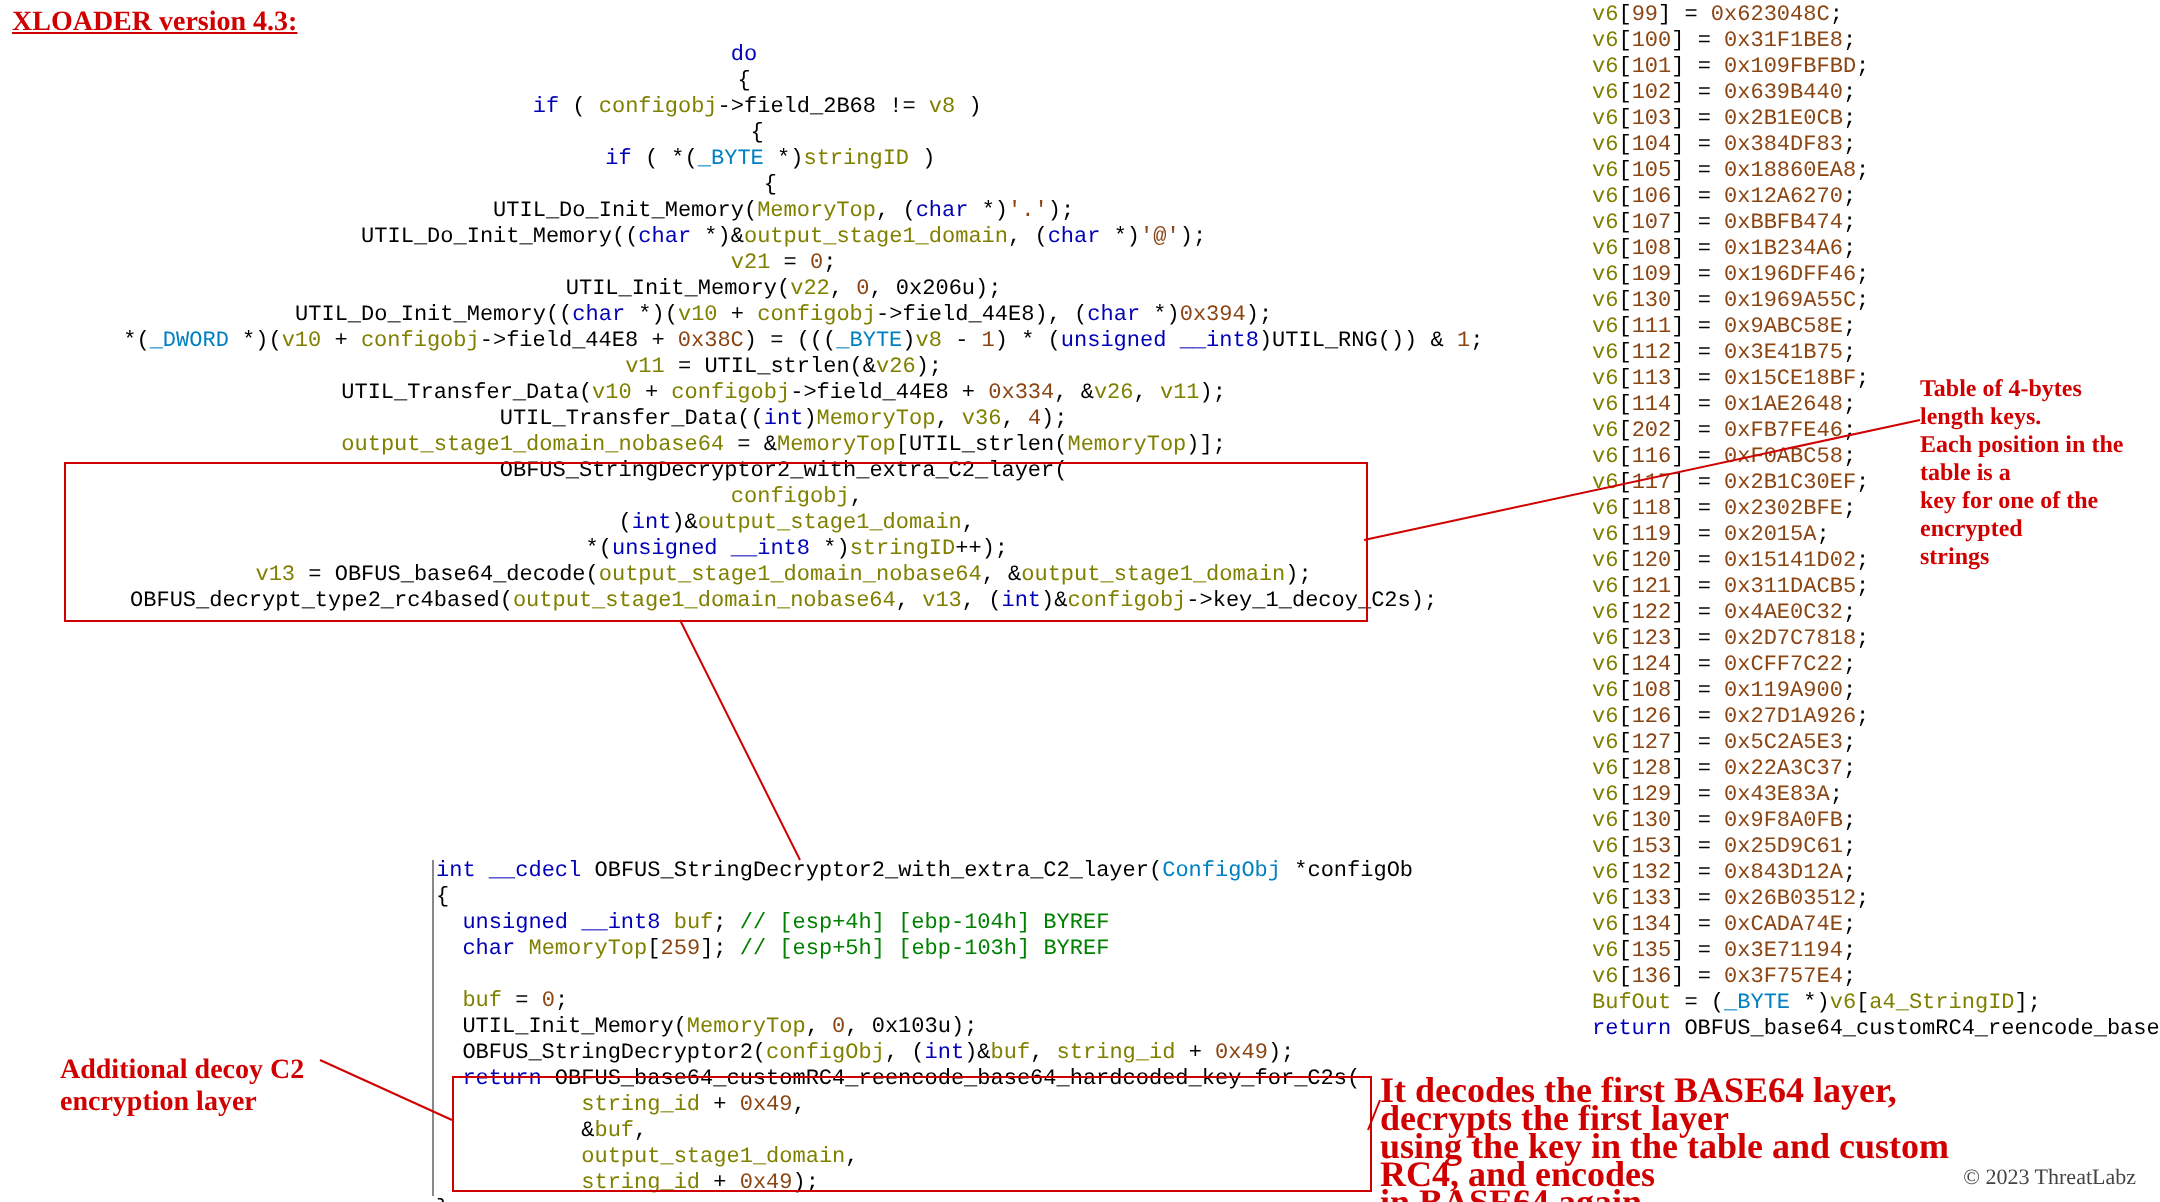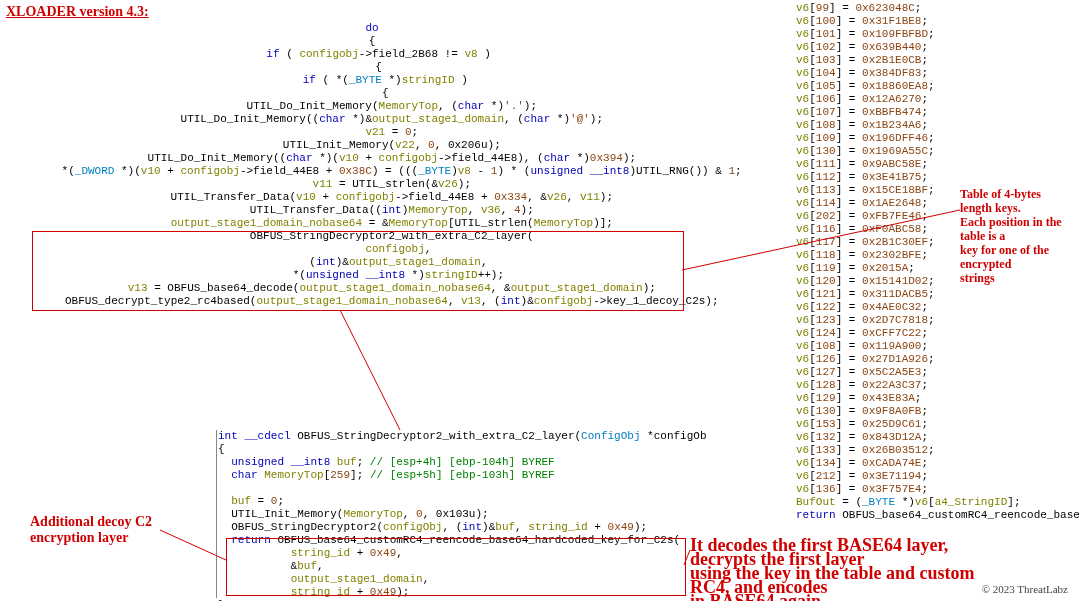--- a/index.html
+++ b/index.html
@@ -140,26 +140,26 @@
 <span class="arg">v6</span>[<span class="num">108</span>] = <span class="num">0x119A900</span>;
 <span class="arg">v6</span>[<span class="num">126</span>] = <span class="num">0x27D1A926</span>;
 <span class="arg">v6</span>[<span class="num">127</span>] = <span class="num">0x5C2A5E3</span>;
 <span class="arg">v6</span>[<span class="num">128</span>] = <span class="num">0x22A3C37</span>;
 <span class="arg">v6</span>[<span class="num">129</span>] = <span class="num">0x43E83A</span>;
 <span class="arg">v6</span>[<span class="num">130</span>] = <span class="num">0x9F8A0FB</span>;
 <span class="arg">v6</span>[<span class="num">153</span>] = <span class="num">0x25D9C61</span>;
 <span class="arg">v6</span>[<span class="num">132</span>] = <span class="num">0x843D12A</span>;
 <span class="arg">v6</span>[<span class="num">133</span>] = <span class="num">0x26B03512</span>;
 <span class="arg">v6</span>[<span class="num">134</span>] = <span class="num">0xCADA74E</span>;
-<span class="arg">v6</span>[<span class="num">212</span>] = <span class="num">0x3E71194</span>;
+<span class="arg">v6</span>[<span class="num">135</span>] = <span class="num">0x3E71194</span>;
 <span class="arg">v6</span>[<span class="num">136</span>] = <span class="num">0x3F757E4</span>;
 <span class="arg">BufOut</span> = (<span class="typ">_BYTE</span> *)<span class="arg">v6</span>[<span class="arg">a4_StringID</span>];
 <span class="kw">return</span> OBFUS_base64_customRC4_reencode_base64(, Buf</div>
 
-<div class="note" style="left:30px; top:514px; white-space:pre;">Additional decoy C2
+<div class="note" style="left:30px; top:528px; white-space:pre;">Additional decoy C2
 encryption layer</div>
 <div class="note" style="left:960px; top:187px; width:110px; white-space:pre-wrap; font-size:12px; line-height:14px;">Table of 4-bytes length keys.
 Each position in the table is a
 key for one of the encrypted
 strings</div>
 <div class="note" style="left:690px; top:538px; width:300px; white-space:pre-wrap; font-size:18px; line-height:14px;">It decodes the first BASE64 layer, decrypts the first layer
 using the key in the table and custom RC4, and encodes
 in BASE64 again</div>
 
 <div class="footer">© 2023 ThreatLabz</div>

